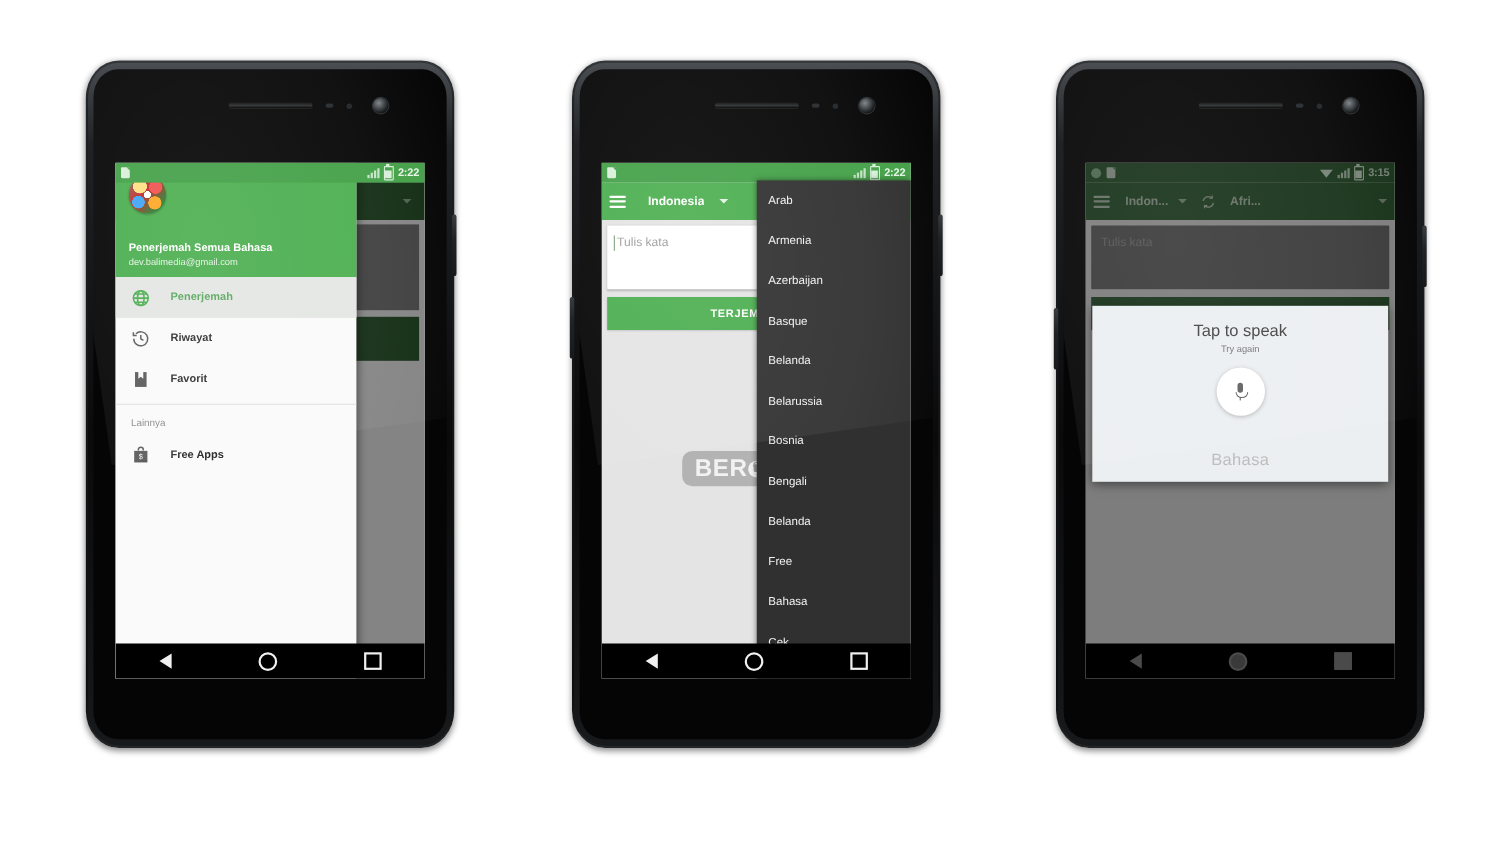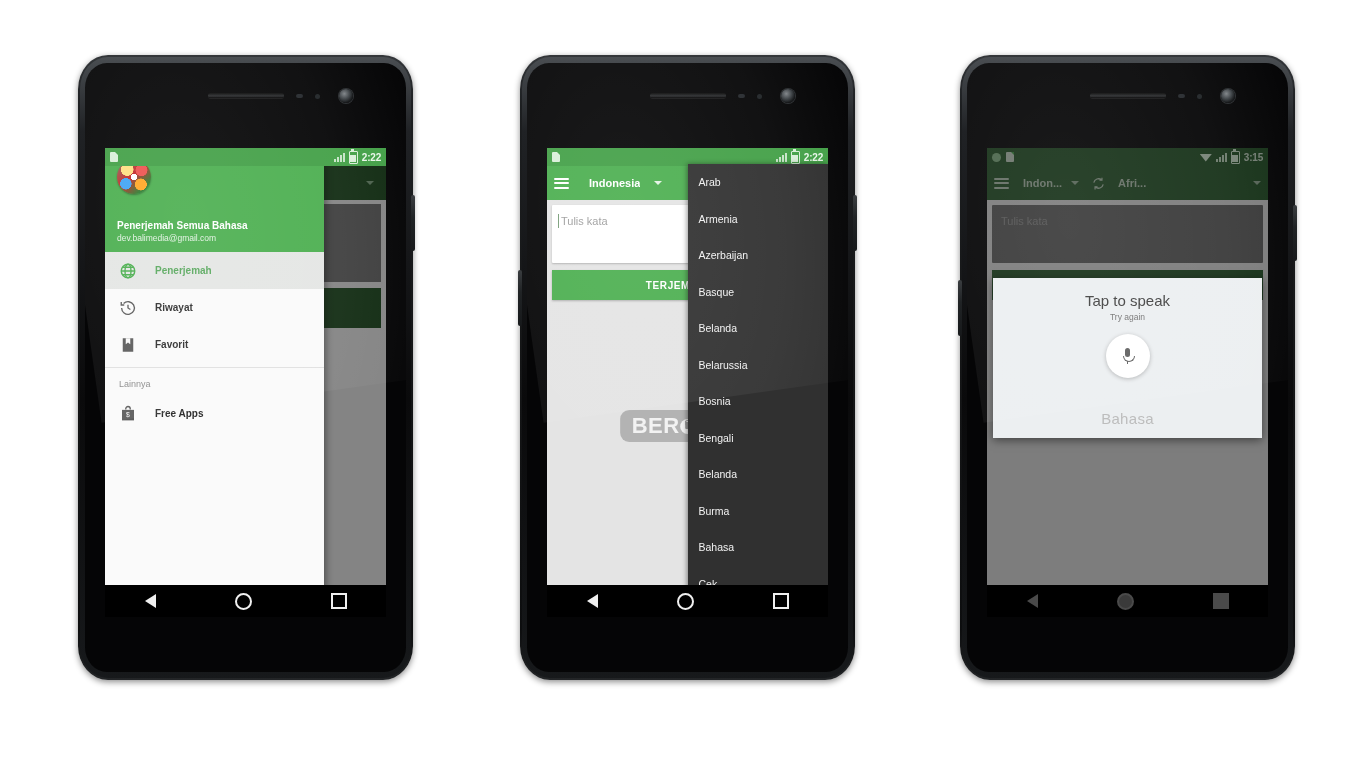--- a/index.html
+++ b/index.html
@@ -391,21 +391,21 @@
         <div class="langmenu" id="lang-menu">
             <div class="li">Arab</div>
             <div class="li">Armenia</div>
             <div class="li">Azerbaijan</div>
             <div class="li">Basque</div>
             <div class="li">Belanda</div>
             <div class="li">Belarussia</div>
             <div class="li">Bosnia</div>
             <div class="li">Bengali</div>
             <div class="li">Belanda</div>
-            <div class="li">Burma</div>
+            <div class="li">Free</div>
             <div class="li">Bahasa</div>
             <div class="li">Cek</div>
           </div>
 
         <div class="navbar" style="z-index:32;">
           <span class="nav-back"></span>
           <span class="nav-home"></span>
           <span class="nav-rec"></span>
         </div>
       </div>

